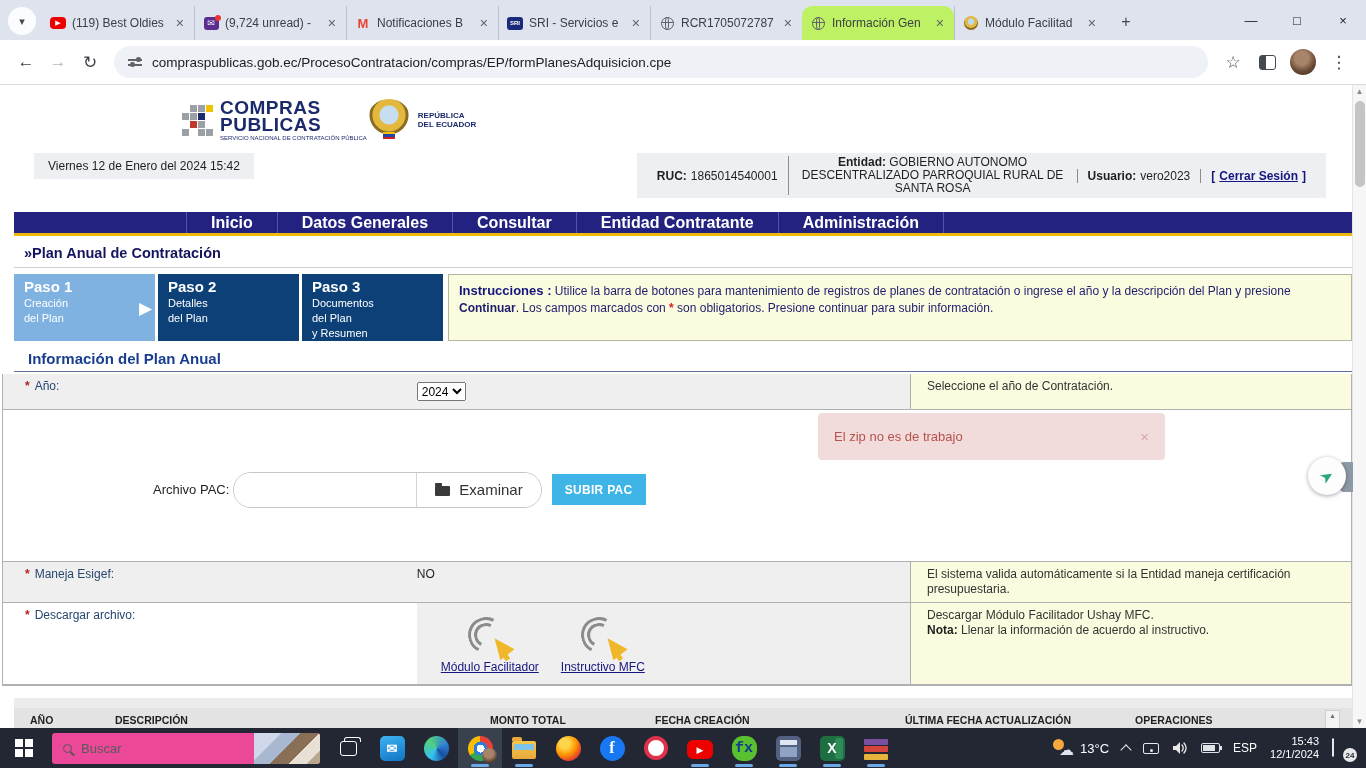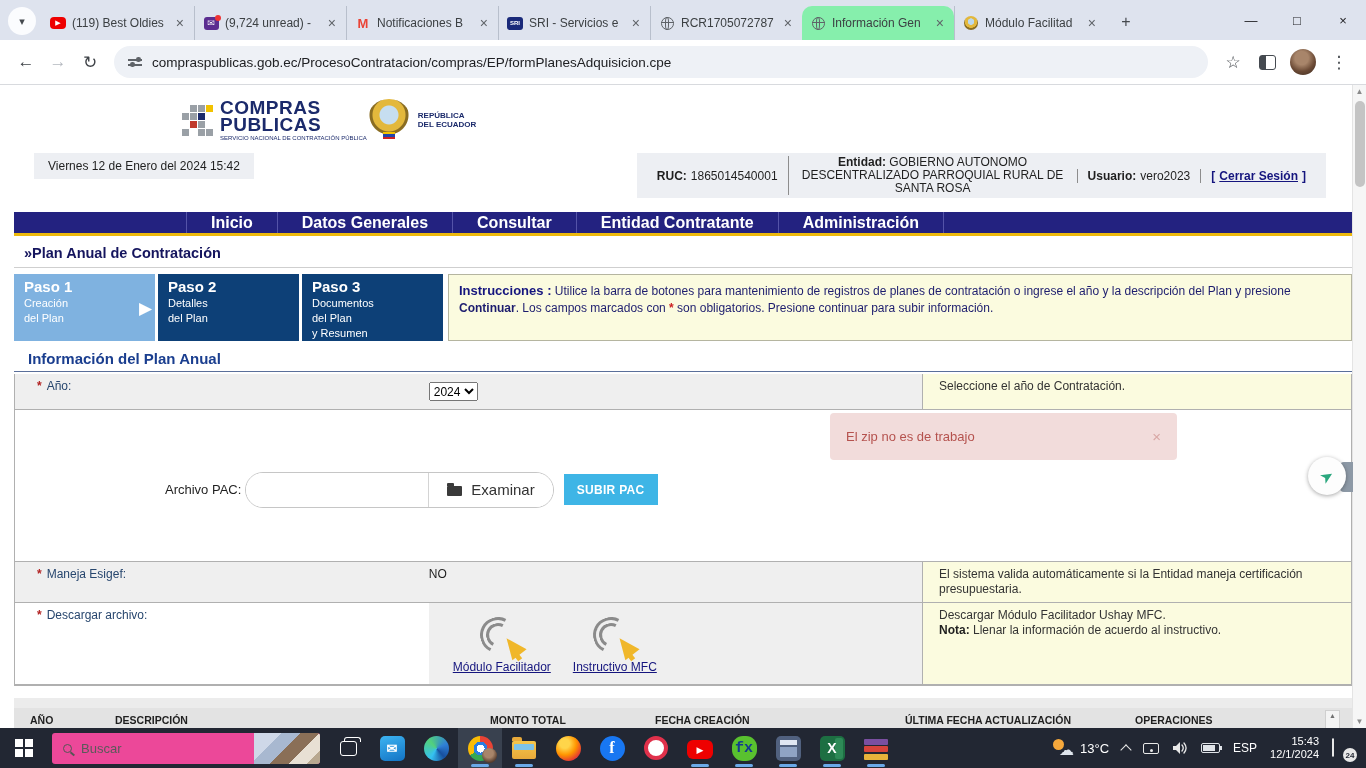--- a/index.html
+++ b/index.html
@@ -5,21 +5,21 @@
   *{box-sizing:border-box;margin:0;padding:0}
   body{width:1366px;height:768px;overflow:hidden;font-family:"Liberation Sans",sans-serif;background:#fff}
   .browser{width:1366px;height:768px;display:flex;flex-direction:column}
 
   
   .tabstrip{height:40px;background:#dee3ee;display:flex;align-items:flex-end;padding-left:8px;flex-shrink:0}
   .tsearch{width:28px;height:28px;margin:0 6px 5px 0;border-radius:14px;background:#fbfcfe;display:flex;align-items:center;justify-content:center;color:#45494e;font-size:11px;flex-shrink:0}
   .tab{width:152px;height:34px;display:flex;align-items:center;gap:6px;padding:0 8px;color:#3c4043;font-size:12px;position:relative;flex-shrink:0}
   .tab.inactive{border-left:1px solid #b8bfcc}
   .tab.first{border-left:none}
-  .tab.active{background:#86efac;border-radius:10px 10px 0 0;border-left:none;z-index:2}
+  .tab.active{background:#bef264;border-radius:10px 10px 0 0;border-left:none;z-index:2}
   .ttitle{flex:1;white-space:nowrap;overflow:hidden}
   .tclose{font-size:14px;color:#5f6368;padding:0 2px}
   .tico{width:16px;height:16px;display:flex;align-items:center;justify-content:center;flex-shrink:0}
   .yt{background:#e00;border-radius:4px;width:16px;height:12px;color:#fff;font-size:7px}
   .mailico{background:#5b2d90;border-radius:3px;width:15px;height:13px;color:#fff;font-size:9px;position:relative;display:flex;align-items:center;justify-content:center}
   .mailico::after{content:"";position:absolute;top:-2px;right:-2px;width:6px;height:6px;border-radius:50%;background:#e33}
   .gmailico{color:#ea4335;font-weight:bold;font-size:13px}
   .sriico{background:#1a2a7a;border-radius:3px;width:16px;height:13px;color:#fff;font-size:6px;font-weight:bold;display:flex;align-items:center;justify-content:center}
   .globe{width:13px;height:13px;border:1.4px solid #5f6368;border-radius:50%;position:relative}
   .globe::before{content:"";position:absolute;left:-1px;right:-1px;top:45%;border-top:1.4px solid #5f6368}
@@ -81,21 +81,21 @@
   .step.dark{background:#0d4077}
   .step-title{font-size:15px;font-weight:bold;line-height:18px}
   .step-line{font-size:11px;line-height:15px}
   .step-arrow{position:absolute;right:3px;top:24px;color:#fff;font-size:17px}
   .instr{flex:1;margin-left:2px;background:#fbfbdf;border:1px solid #b5b5a0;padding:7px 10px;font-size:12px;color:#1d1d6e;line-height:17px}
   .instr .ilabel{font-weight:bold;color:#15157e;font-size:13px}
   .instr b{font-weight:bold}
   .instr .star{color:#c22;font-weight:bold}
 
   .form-title{margin:9px 14px 0 14px;padding:0 0 4px 14px;font-size:15px;font-weight:bold;color:#1a3e8f;border-bottom:1px solid #5a6f9a}
-  .formgrid{margin:2px 14px 0 14px;border:1px solid #b0b0b0;border-top:none;font-size:12px}
+  .formgrid{margin:2px 14px 0 2px;border:1px solid #b0b0b0;border-top:none;font-size:12px}
   .frow{display:flex;border-bottom:1px solid #b0b0b0;position:relative}
   .frow.last{border-bottom:1px solid #b0b0b0}
   .fmain{display:flex;width:907px}
   .fmain.gray{background:#efefef}
   .fcell-label{width:435px;padding:5px 0 4px 22px;color:#27466e}
   .fcell-value{width:520px;padding:8px 0;color:#1f1f1f}
   .fcell-help{flex:1;background:#fbfbdf;border-left:1px solid #b0b0b0;padding:5px 16px;color:#333;line-height:15px}
   .req{color:#b22222;margin-right:5px;font-weight:bold}
   .yearselect{font-size:12px;height:19px}
   .frow.archivo{height:152px;background:#fff}

